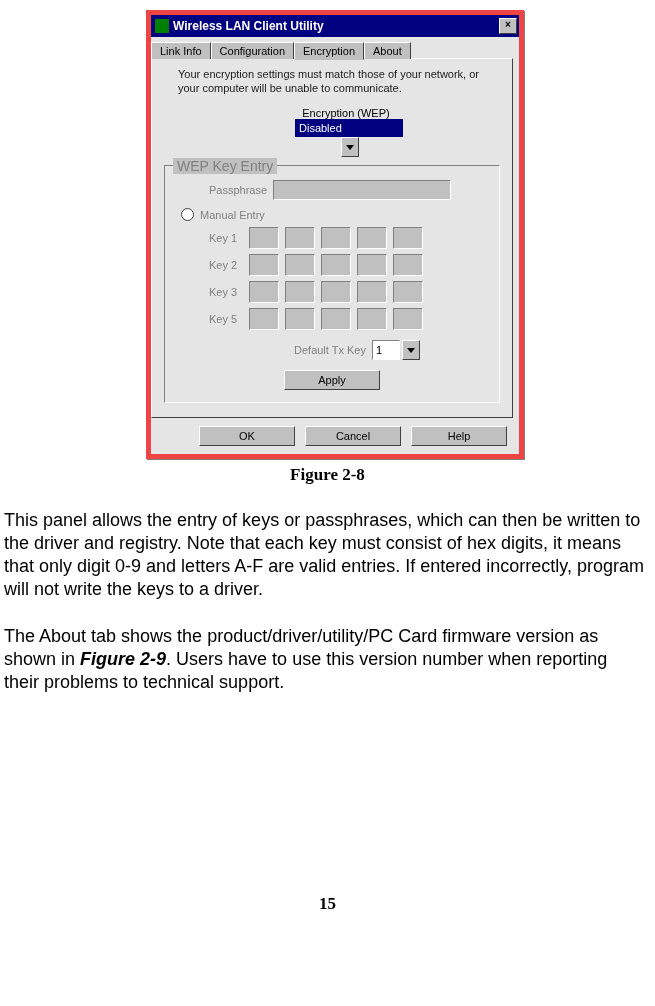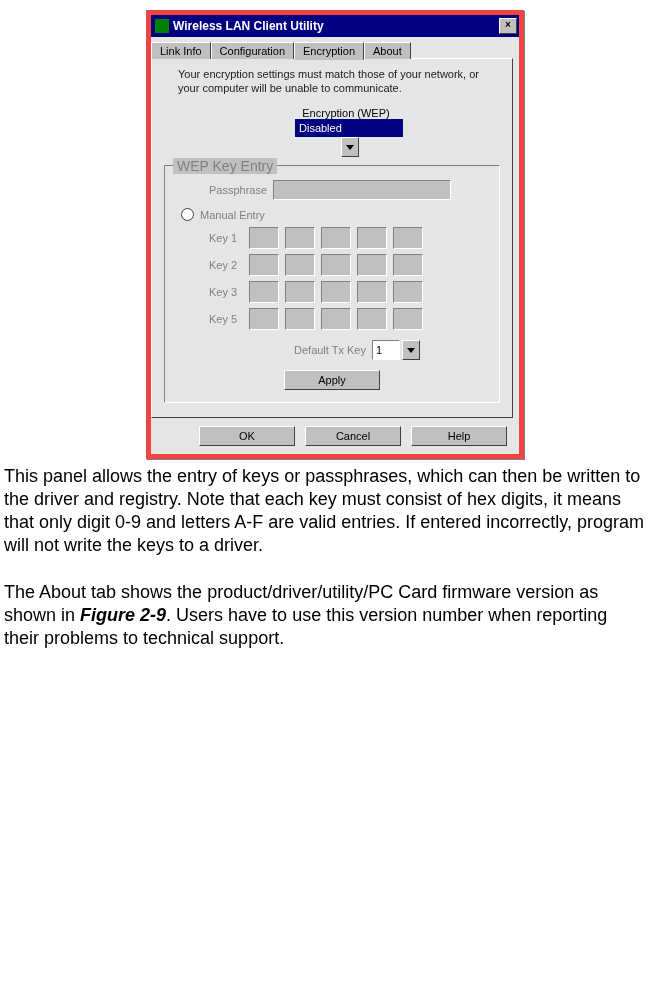--- a/index.html
+++ b/index.html
@@ -305,22 +305,24 @@
         <div class="bottom-btns">
           <span class="w-btn"><span>OK</span></span>
           <span class="w-btn"><span>Cancel</span></span>
           <span class="w-btn"><span>Help</span></span>
         </div>
 
       </div>
     </div>
   </div>
 
+  <div class="caption">Figure 2-8</div>
 
   <div class="para">This panel allows the entry of keys or passphrases, which can then be written to the driver and registry. Note that each key must consist of hex digits, it means that only digit 0-9 and letters A-F are valid entries. If entered incorrectly, program will not write the keys to a driver.</div>
 
 
   <div class="para">
     <span>The About tab shows the product/driver/utility/PC Card firmware version as shown in </span><span class="figref">Figure 2-9</span><span>. Users have to use this version number when reporting their problems to technical support.</span>
   </div>
 
+  <div class="page-num">15</div>
 
 </div>
 
 </body></html>

